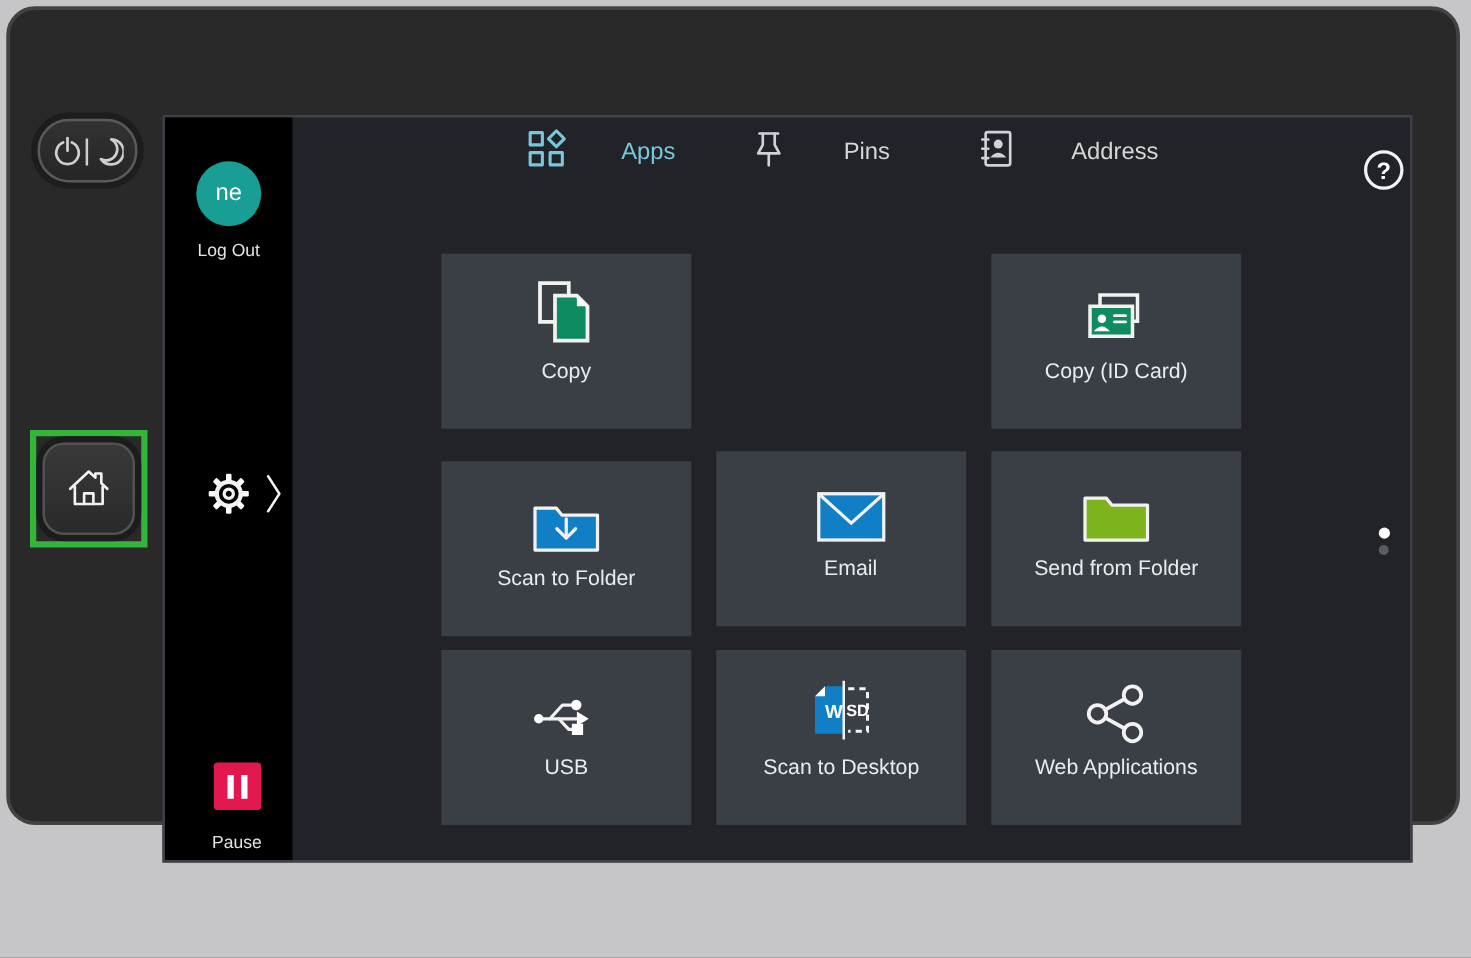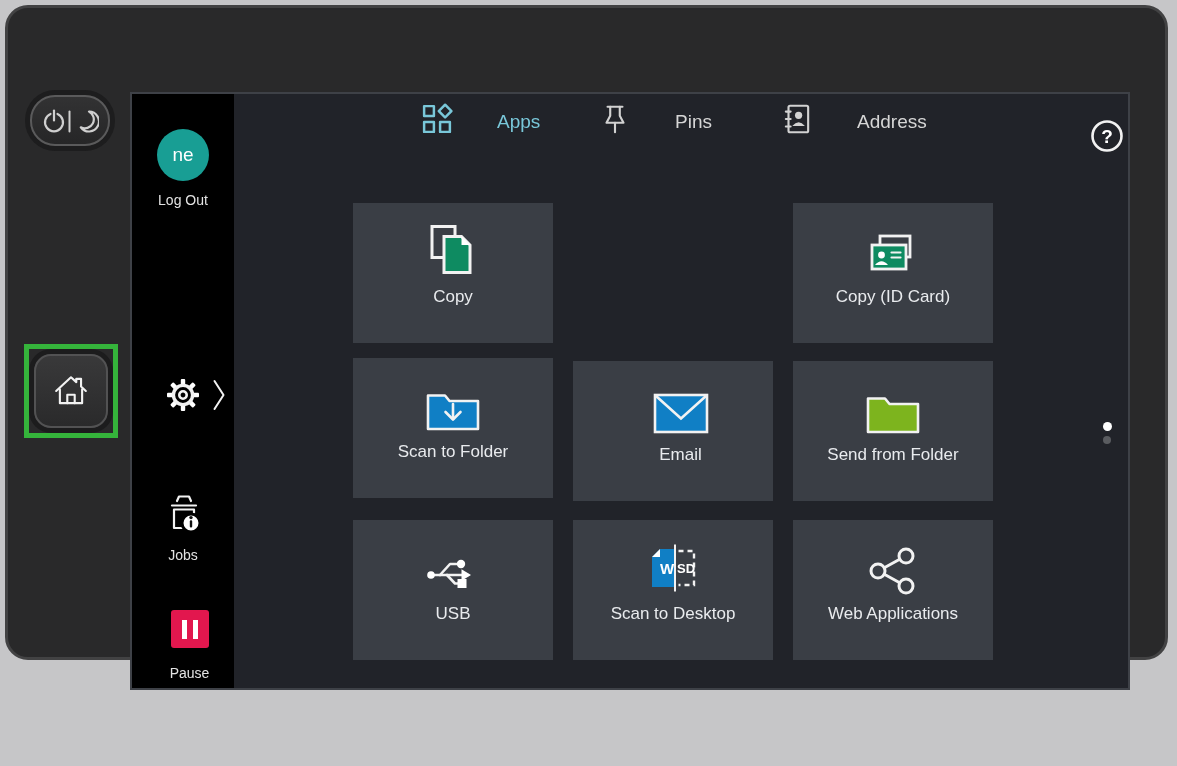--- a/index.html
+++ b/index.html
@@ -128,33 +128,20 @@
               </g>
             </svg>
           </span>
           <span style="margin-left:12px;">
             <svg width="14" height="36" viewBox="0 0 14 36">
               <path class="st" stroke-width="2" d="M2.5 4 L11.5 18 L2.5 32"></path>
             </svg>
           </span>
         </div>
 
-        <div class="sb-item" style="top:398px;">
-          <span>
-            <svg width="42" height="42" viewBox="0 0 42 42">
-              <path class="st" stroke-width="2.2" d="M15 9 L17 4.5 H27 L29 9"></path>
-              <path class="st" stroke-width="2.2" d="M10 13.5 H34"></path>
-              <path class="st" stroke-width="2.2" d="M32 21 V17.5 H12 V36 H20"></path>
-              <circle cx="29" cy="31" r="9" fill="#fff" stroke="#000" stroke-width="3"></circle>
-              <circle class="f-ink" cx="29" cy="25.6" r="1.7"></circle>
-              <rect class="f-ink" x="27.8" y="28.3" width="2.4" height="7.2" rx="1.1"></rect>
-            </svg>
-          </span>
-          <div class="sb-label" style="margin-top:13px;">Jobs</div>
-        </div>
 
         <div class="sb-item" style="top:516px;padding-left:13px;">
           <div class="pause-sq">
               <i></i>
               <i></i>
             </div>
           <div class="sb-label" style="margin-top:17px;">Pause</div>
         </div>
       </div>
 
@@ -220,21 +207,21 @@
             <rect class="stm" stroke-width="2.8" x="15" y="5" width="30" height="21"></rect>
             <rect class="stm f-green" stroke-width="2.8" x="7" y="14" width="34" height="24"></rect>
             <circle class="f-white" cx="16.5" cy="24" r="3.4"></circle>
             <path class="f-white" d="M10 34 Q16.5 26.5 23 34 Z"></path>
             <path class="st" stroke-width="2.2" d="M26.5 21.5 H35.5 M26.5 26.5 H35.5"></path>
           </svg>
         </div>
         <div class="tile-label">Copy (ID Card)</div>
       </div>
 
-      <div class="tile" style="left:221px;top:264px;">
+      <div class="tile" style="left:221px;top:275px;">
         <div class="tile-icon">
           <svg width="60" height="48" viewBox="0 0 60 48">
             <path class="st f-blue" stroke-width="2.6" d="M5 9.5 H22 L26.5 15 H55 V43 H5 Z"></path>
             <path class="st" stroke-width="2.6" d="M30 18 V33"></path>
             <path class="st" stroke-width="2.6" d="M22.5 26 L30 33.5 L37.5 26"></path>
           </svg>
         </div>
         <div class="tile-label">Scan to Folder</div>
       </div>
 

